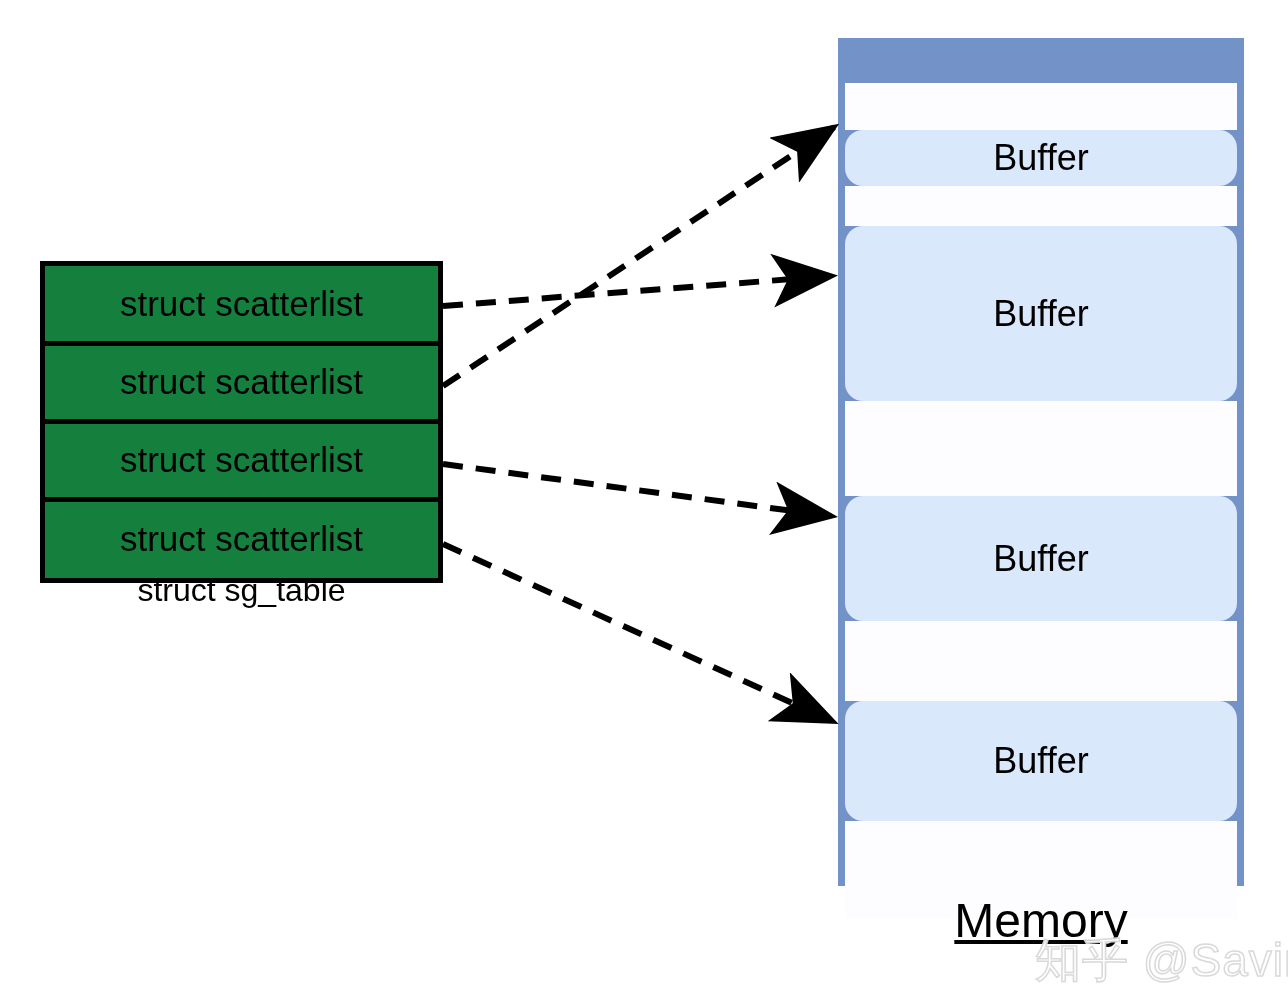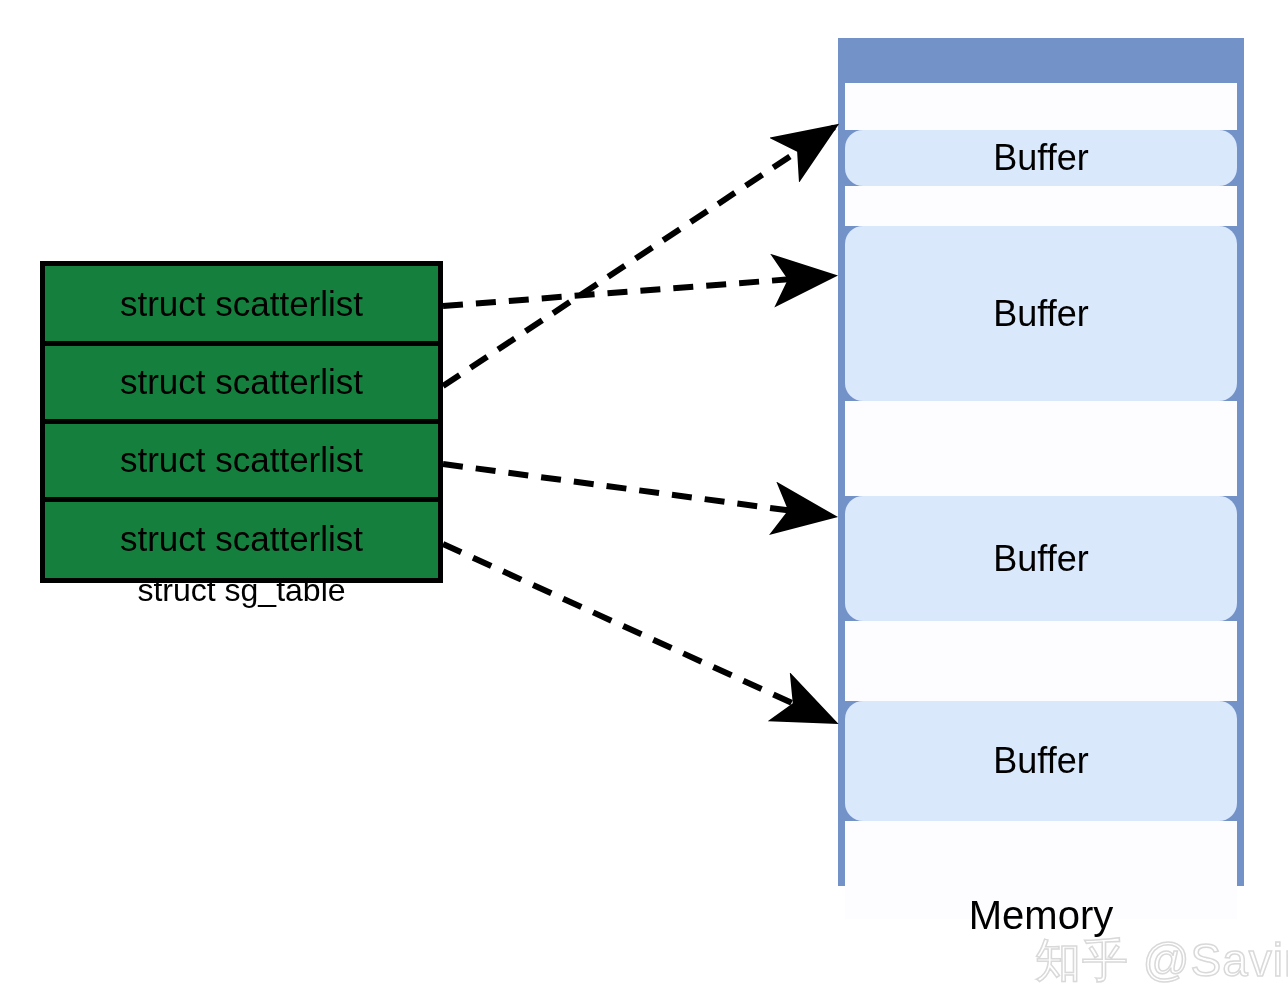--- a/index.html
+++ b/index.html
@@ -83,23 +83,24 @@
   }
   .mem-row.free   { background: #fdfdff; }
   .mem-row.buffer { background: #DAE8FC; border-radius: 18px; }
 
   #memory-label {
     position: absolute;
     left: 838px;
     top: 893px;
     width: 406px;
     text-align: center;
-    font-size: 40px;
+    font-size: 48px;
     color: #000000;
     white-space: nowrap;
+    text-decoration: underline;
   }
 
   
   #arrows {
     position: absolute;
     left: 0;
     top: 0;
     width: 1288px;
     height: 1008px;
     pointer-events: none;

